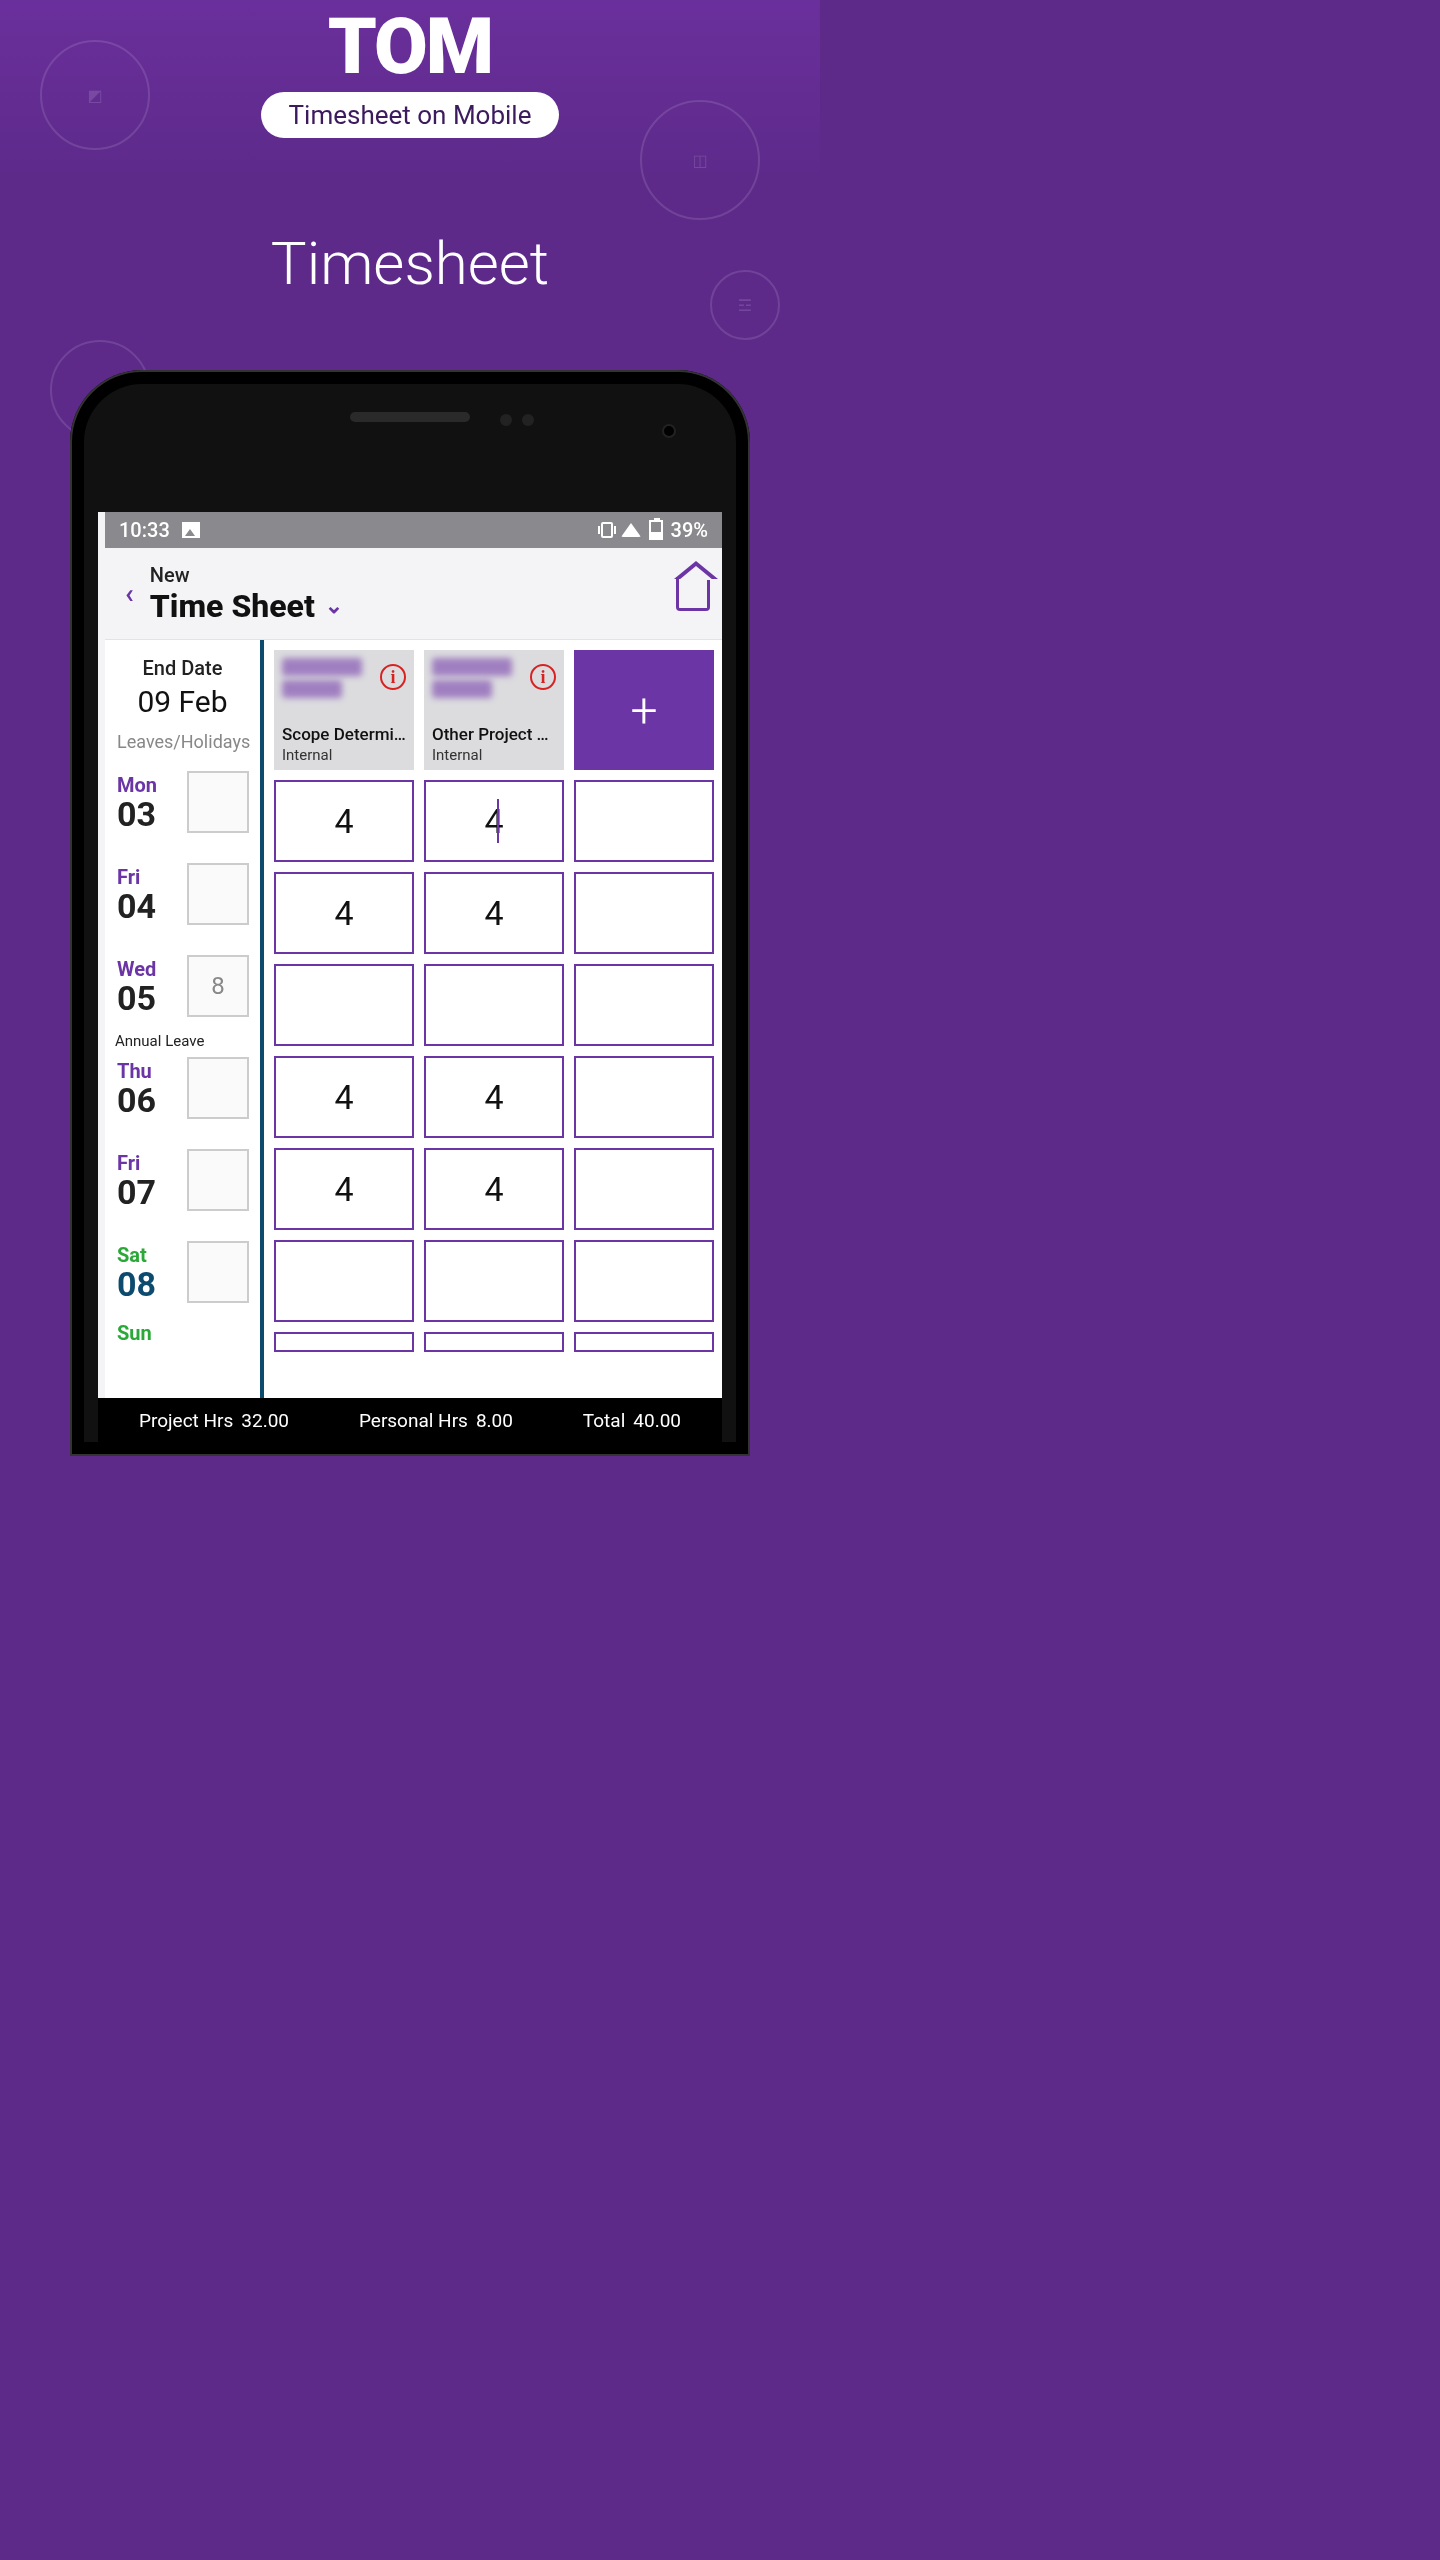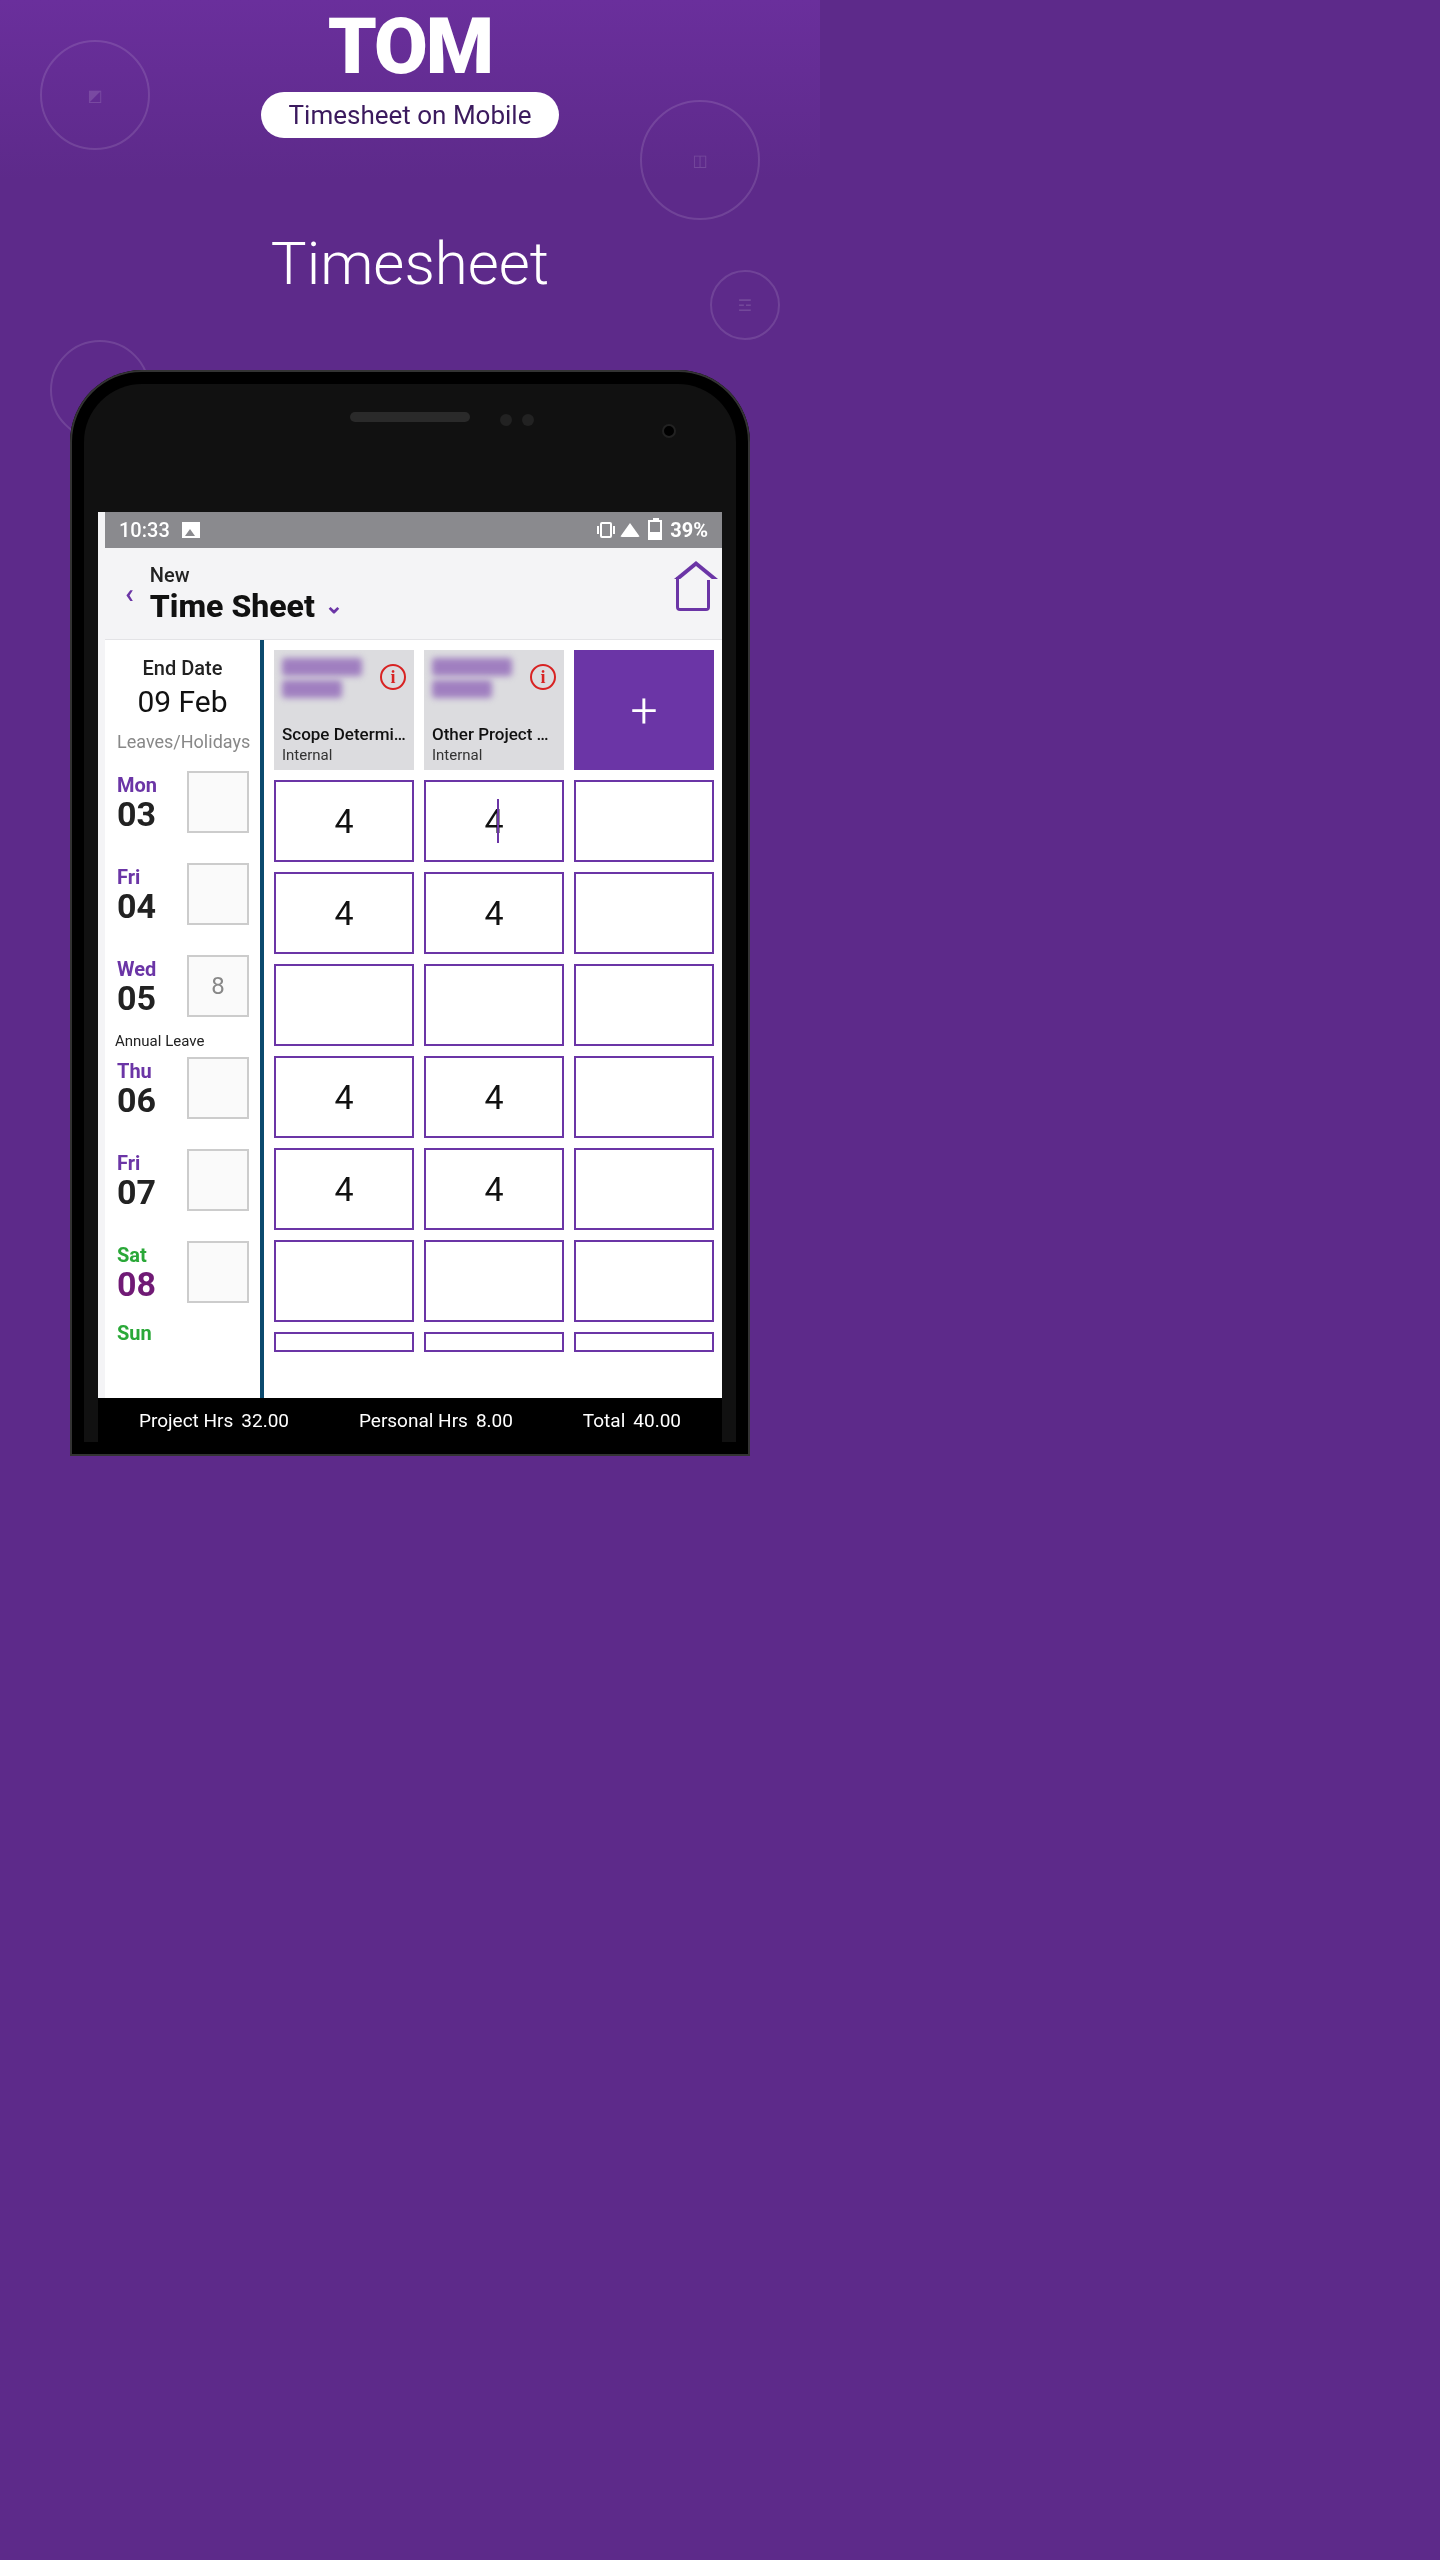--- a/index.html
+++ b/index.html
@@ -108,21 +108,21 @@
   .statusbar {
     height: 36px;
     background: #8a8a8e;
     color: #fff;
     display: flex; align-items: center; justify-content: space-between;
     padding: 0 14px;
     font-size: 20px;
     font-weight: 500;
   }
   .statusbar .left { display:flex; align-items:center; gap:12px; }
-  .statusbar .right { display:flex; align-items:center; gap:8px;font-weight:bold; }
+  .statusbar .right { display:flex; align-items:center; gap:8px; }
   .pic-icn { width:18px; height:16px; background:#fff; position:relative; }
   .pic-icn::after { content:""; position:absolute; left:3px; bottom:2px; width:0;height:0; border-left:5px solid transparent; border-right:5px solid transparent; border-bottom:7px solid #8a8a8e; }
   .batt { width:14px; height:20px; border:2px solid #fff; position:relative; }
   .batt::before { content:""; position:absolute; top:-4px; left:3px; width:6px; height:3px; background:#fff; }
   .batt::after { content:""; position:absolute; bottom:0; left:0; right:0; height:40%; background:#fff; }
   .wifi-icn { width:0;height:0;border-left:10px solid transparent;border-right:10px solid transparent;border-bottom:14px solid #fff; border-radius:2px; }
   .vib-icn { width:12px; height:16px; border:2px solid #fff; border-radius:2px; position:relative; }
   .vib-icn::before, .vib-icn::after { content:""; position:absolute; top:2px; width:2px; height:8px; background:#fff; }
   .vib-icn::before { left:-5px; } .vib-icn::after { right:-5px; }
 
@@ -221,21 +221,21 @@
     height:92px;
     padding:0 8px 0 12px;
     position:relative;
   }
   .day-row .daytxt { width: 70px; }
   .day-row .dow { font-size:20px; font-weight:700; }
   .day-row .dom { font-size:34px; font-weight:700; line-height:1; }
   .dow-purple { color:#6b35a6; }
   .dom-dark { color:#222; }
   .dow-green { color:#2aa838; }
-  .dom-green { color:#701a75; }
+  .dom-green { color:#0c4a6e; }
   .leave-box {
     width:62px; height:62px; border:2px solid #ccc;
     display:flex; align-items:center; justify-content:center;
     font-size:24px; color:#888; background:#fafafa;
   }
   .leave-note { position:absolute; left:10px; bottom:-18px; font-size:15px; color:#222; white-space:nowrap; }
 
   .cell-row { display:flex; flex-direction:column; gap:10px; margin-top:10px; }
   .cell {
     height:82px;

